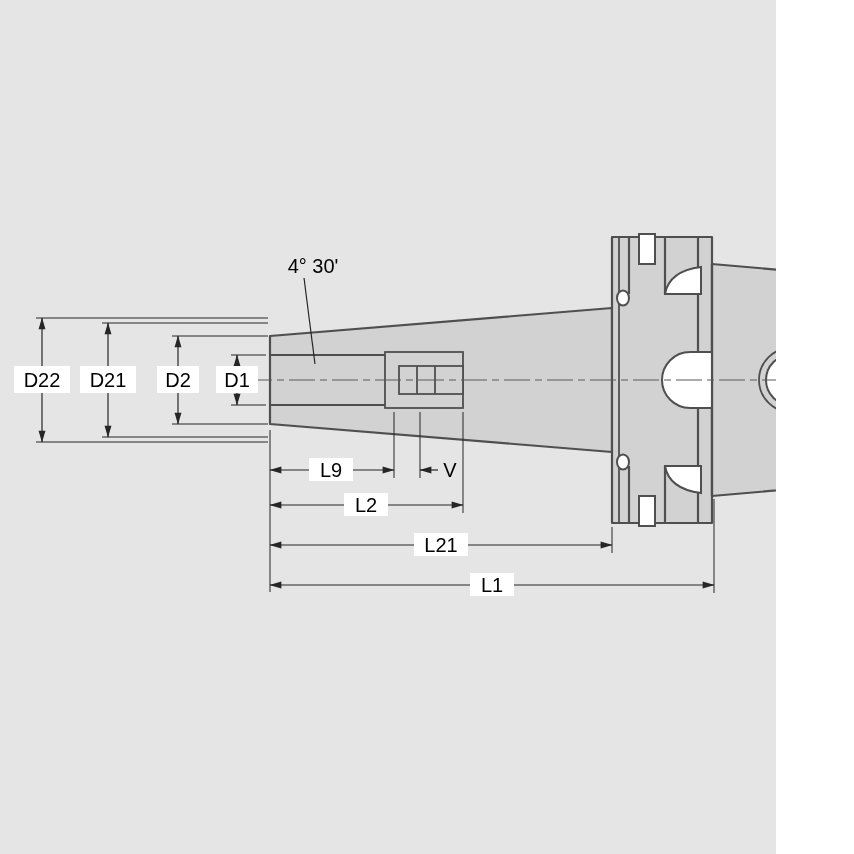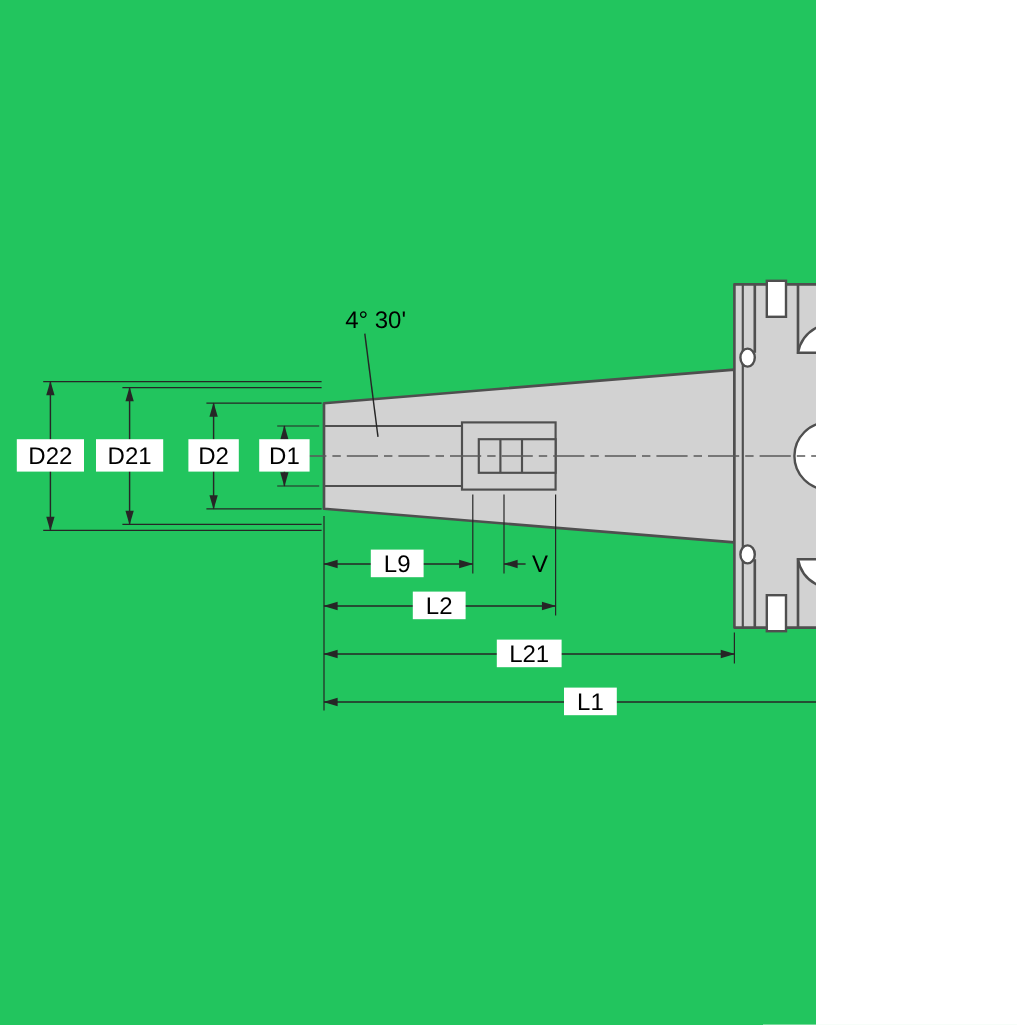--- a/index.html
+++ b/index.html
@@ -1,16 +1,16 @@
 <!DOCTYPE html>
 <html><head>
 <meta charset="utf-8">
 <style>
   html,body{margin:0;padding:0;background:#ffffff;}
-  .canvas{width:680px;height:854px;background:#22c55e;position:relative;overflow:hidden;}
+  .canvas{width:776px;height:854px;background:#e5e5e5;position:relative;overflow:hidden;}
   svg{display:block;}
   .body-shape{fill:#d2d2d2;stroke:#4f4f4f;stroke-width:2.2;stroke-linejoin:round;}
   .body-line{fill:none;stroke:#4f4f4f;stroke-width:1.8;}
   .body-line-thick{fill:none;stroke:#4f4f4f;stroke-width:2.2;}
   .cut-white{fill:#ffffff;stroke:#4f4f4f;stroke-width:2;}
   .inner-detail{fill:#d2d2d2;stroke:#4f4f4f;stroke-width:1.8;}
   .centerline{stroke:#5a5a5a;stroke-width:1.2;stroke-dasharray:26 5 7 5;fill:none;}
   .dim{stroke:#262626;stroke-width:1.2;fill:none;}
   .ext{stroke:#262626;stroke-width:1;fill:none;}
   .lblbg{fill:#ffffff;}

